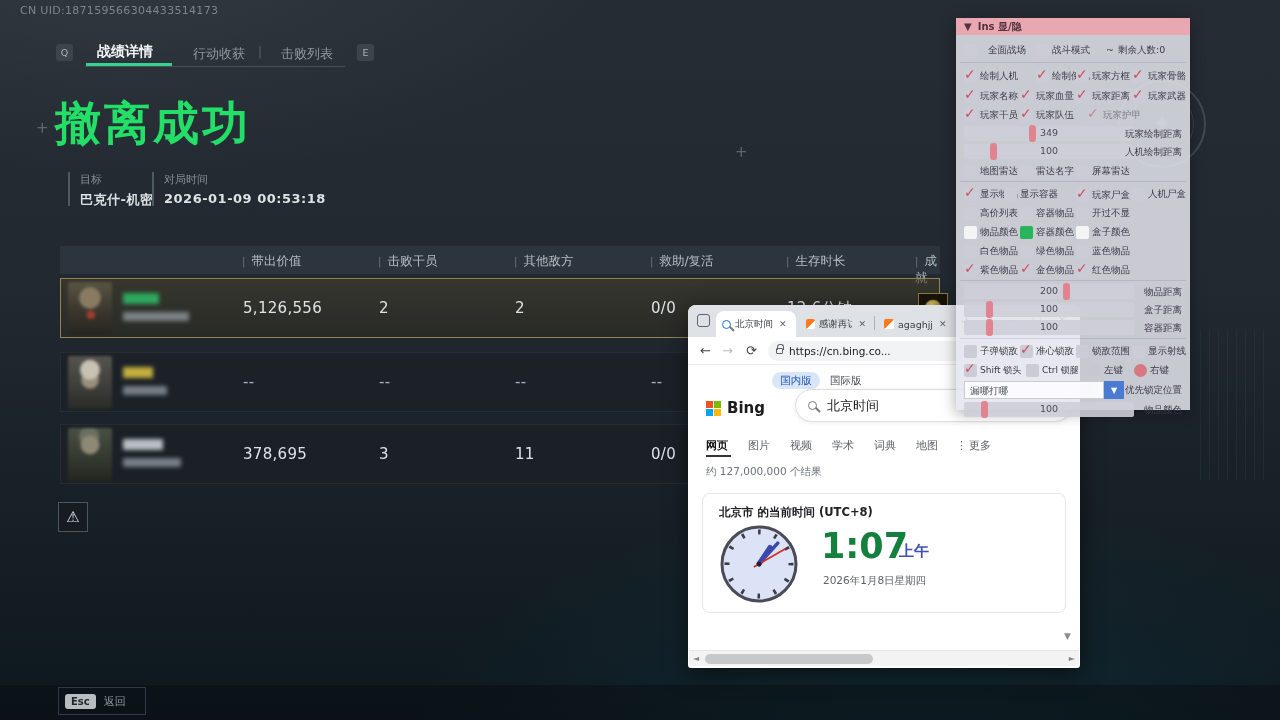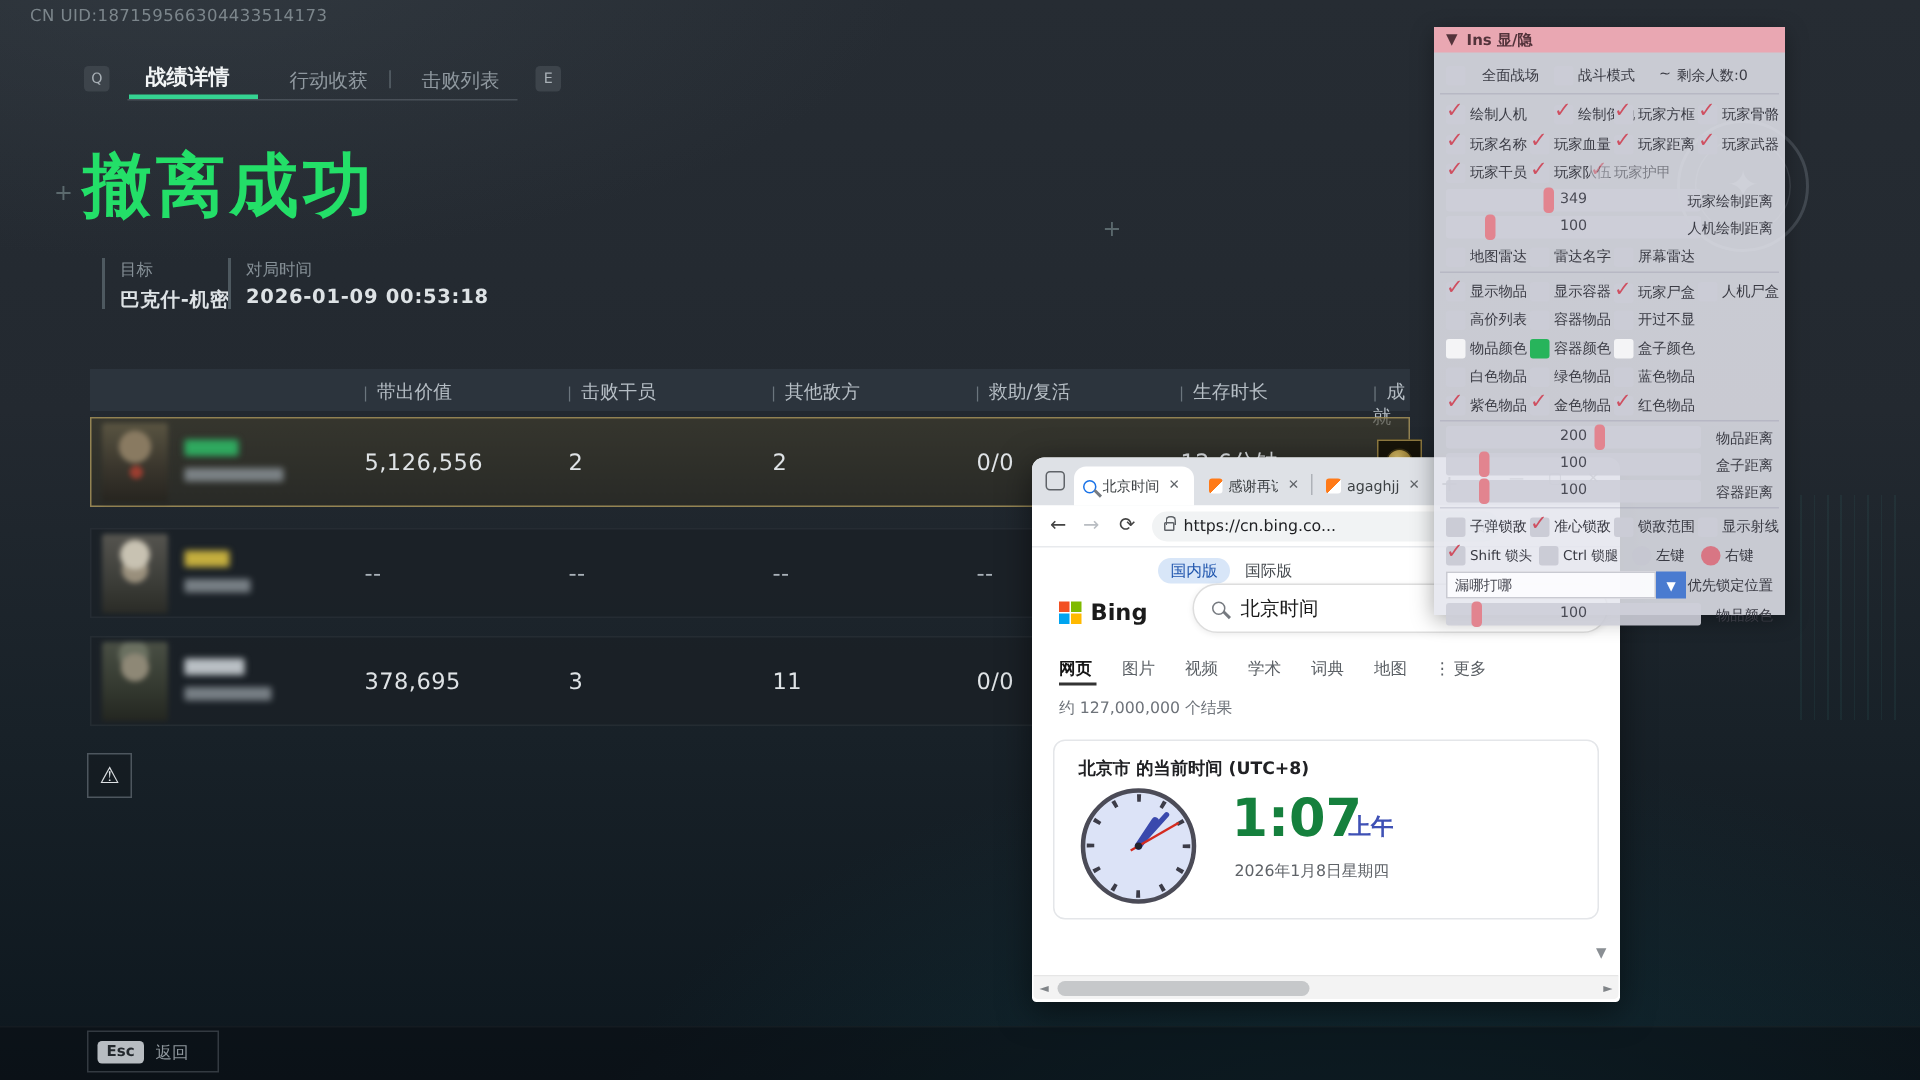--- a/index.html
+++ b/index.html
@@ -387,21 +387,21 @@
     </div>
     <div class="ovrow" style="top:89px;">
       <span class="ci" style="left:0;">
           <i class="cb on"></i>
           <b class="cl">玩家干员</b>
         </span>
       <span class="ci" style="left:56px;">
           <i class="cb on"></i>
           <b class="cl">玩家队伍</b>
         </span>
-      <span class="ci faded" style="left:96px;">
+      <span class="ci faded" style="left:123px;">
           <i class="cb on"></i>
           <b class="cl">玩家护甲</b>
         </span>
     </div>
 
     <div class="ovrow" style="top:108px;">
       <div class="sld-track">
           <span class="sld-val">349</span>
           <i class="knob" style="left: 38%;"></i>
         </div>
@@ -429,21 +429,21 @@
           <b class="cl">屏幕雷达</b>
         </span>
     </div>
     <div class="ovdivider" style="top:163px;"></div>
 
     <div class="ovrow" style="top:168px;">
       <span class="ci" style="left:0;">
           <i class="cb on"></i>
           <b class="cl">显示物品</b>
         </span>
-      <span class="ci" style="left:56px;">
+      <span class="ci" style="left:40px;">
           <i class="cb"></i>
           <b class="cl">显示容器</b>
         </span>
       <span class="ci" style="left:112px;align-items:flex-end;">
           <i class="cb on"></i>
           <b class="cl">玩家尸盒</b>
         </span>
       <span class="ci" style="left:168px;">
           <i class="cb"></i>
           <b class="cl">人机尸盒</b>

